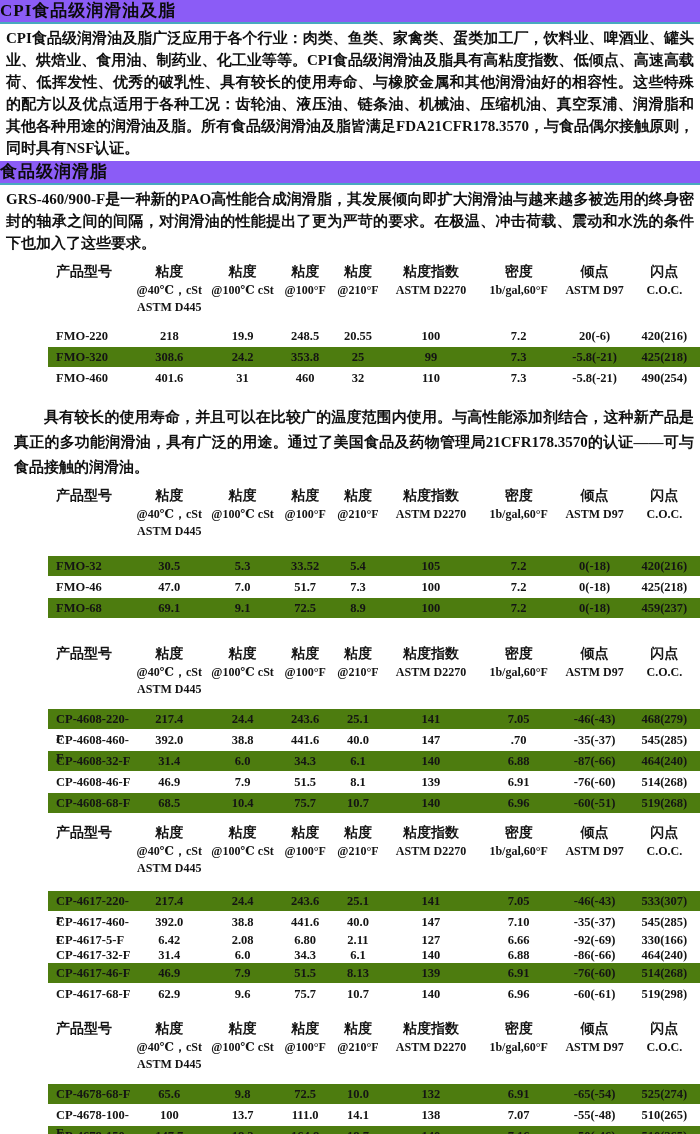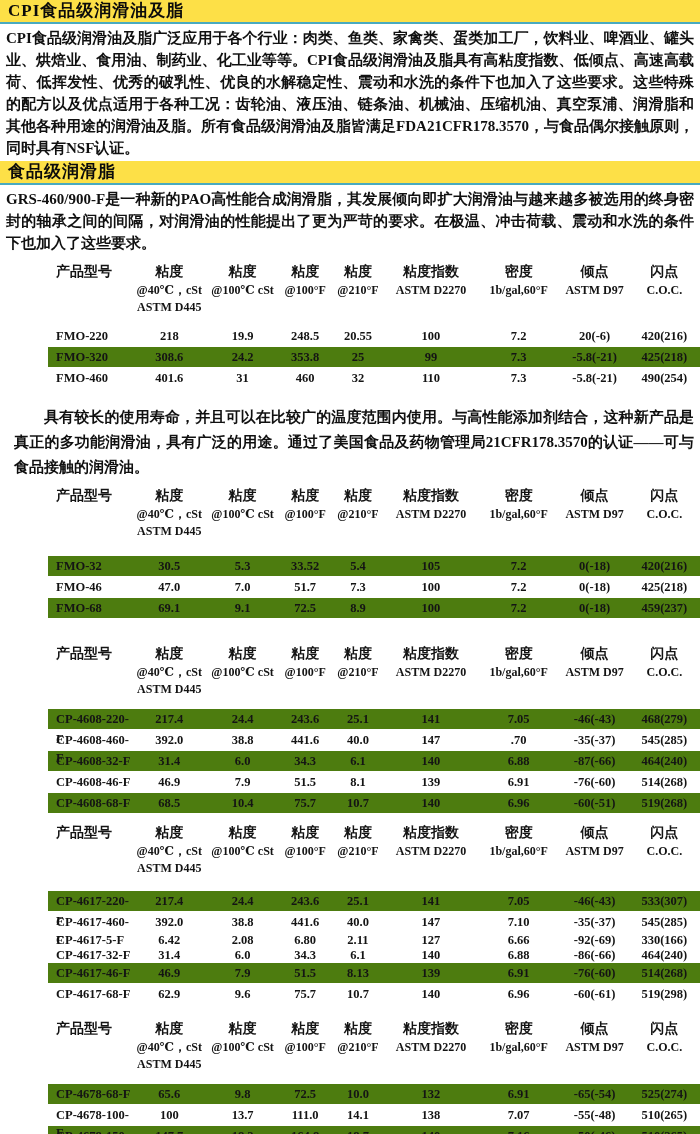--- a/index.html
+++ b/index.html
@@ -8,22 +8,22 @@
     width:700px; min-height:1134px; margin:0 auto;
     font-family:"Liberation Serif","DejaVu Serif",serif;
     font-weight:bold; color:#141414; overflow-x:hidden;
     border-bottom:3px solid #c9c9c9;
   }
   .page { width:700px; padding:0 0 6px 0; }
 
   
   .band {
     width:100%; height:24px; line-height:22px;
-    background:#fde047; border-bottom:2px solid #49aabf;
-    padding-left:8px; font-size:17px; letter-spacing:1px;
+    background:#8b5cf6; border-bottom:2px solid #49aabf;
+    font-size:17px; letter-spacing:1px;
     color:#0b0b0b;
   }
   .band span { font-weight:bold; }
 
   
   .para {
     font-size:15px; line-height:22px; text-align:justify;
     padding:3px 6px 2px 6px; color:#101010;
   }
   .para.mid { line-height:25px; text-indent:2em; margin-top:12px; padding-top:6px;margin-left:8px; }
@@ -57,21 +57,21 @@
 </style>
 </head>
 <body>
 
 <div class="page">
 
   <header class="band">
     <span>CPI食品级润滑油及脂</span>
   </header>
 
-  <p class="para">CPI食品级润滑油及脂广泛应用于各个行业：肉类、鱼类、家禽类、蛋类加工厂，饮料业、啤酒业、罐头业、烘焙业、食用油、制药业、化工业等等。CPI食品级润滑油及脂具有高粘度指数、低倾点、高速高载荷、低挥发性、优秀的破乳性、优良的水解稳定性、震动和水洗的条件下也加入了这些要求。这些特殊的配方以及优点适用于各种工况：齿轮油、液压油、链条油、机械油、压缩机油、真空泵浦、润滑脂和其他各种用途的润滑油及脂。所有食品级润滑油及脂皆满足FDA21CFR178.3570，与食品偶尔接触原则，同时具有NSF认证。</p>
+  <p class="para">CPI食品级润滑油及脂广泛应用于各个行业：肉类、鱼类、家禽类、蛋类加工厂，饮料业、啤酒业、罐头业、烘焙业、食用油、制药业、化工业等等。CPI食品级润滑油及脂具有高粘度指数、低倾点、高速高载荷、低挥发性、优秀的破乳性、具有较长的使用寿命、与橡胶金属和其他润滑油好的相容性。这些特殊的配方以及优点适用于各种工况：齿轮油、液压油、链条油、机械油、压缩机油、真空泵浦、润滑脂和其他各种用途的润滑油及脂。所有食品级润滑油及脂皆满足FDA21CFR178.3570，与食品偶尔接触原则，同时具有NSF认证。</p>
 
   <header class="band">
     <span>食品级润滑脂</span>
   </header>
 
   <p class="para grease">GRS-460/900-F是一种新的PAO高性能合成润滑脂，其发展倾向即扩大润滑油与越来越多被选用的终身密封的轴承之间的间隔，对润滑油的性能提出了更为严苛的要求。在极温、冲击荷载、震动和水洗的条件下也加入了这些要求。</p>
 
   <section class="ptable t1">
       <div class="trow thead-row">
         <div class="cell head product">

